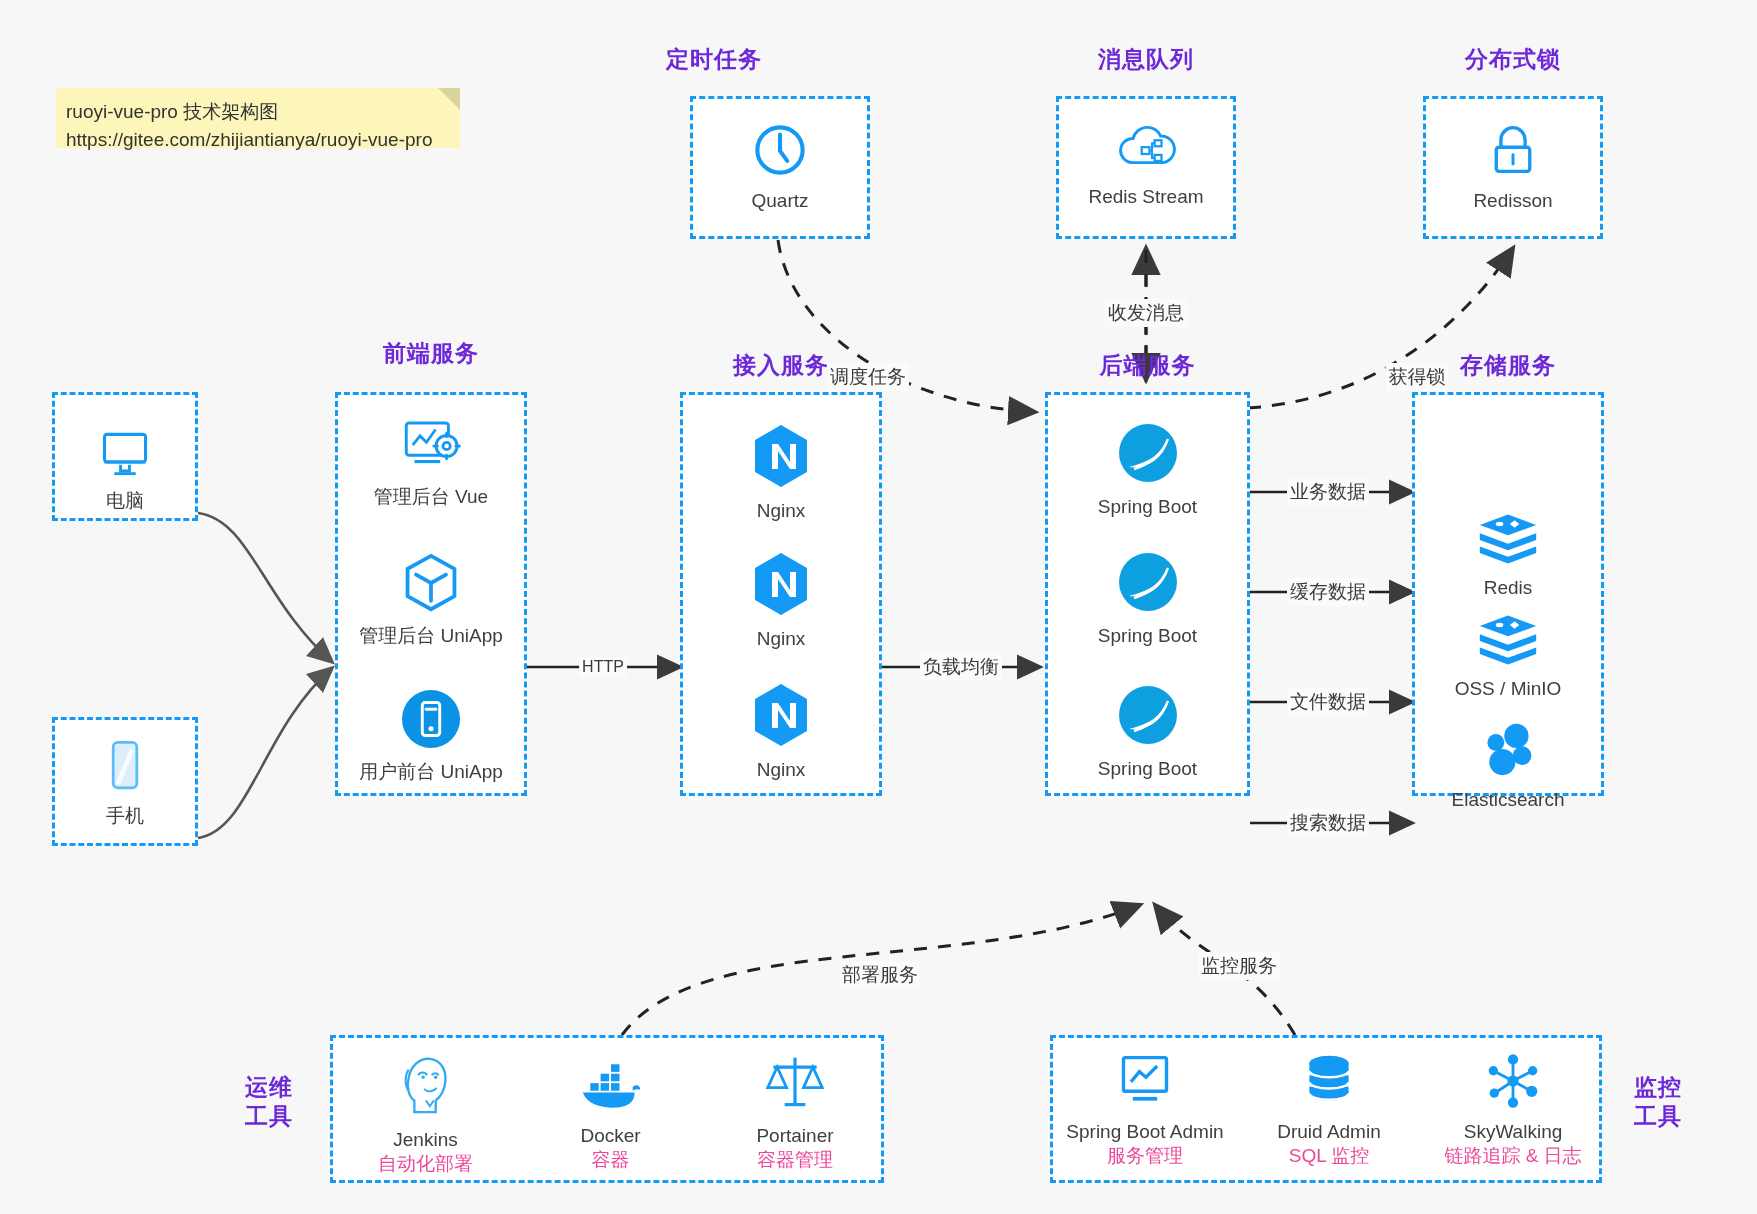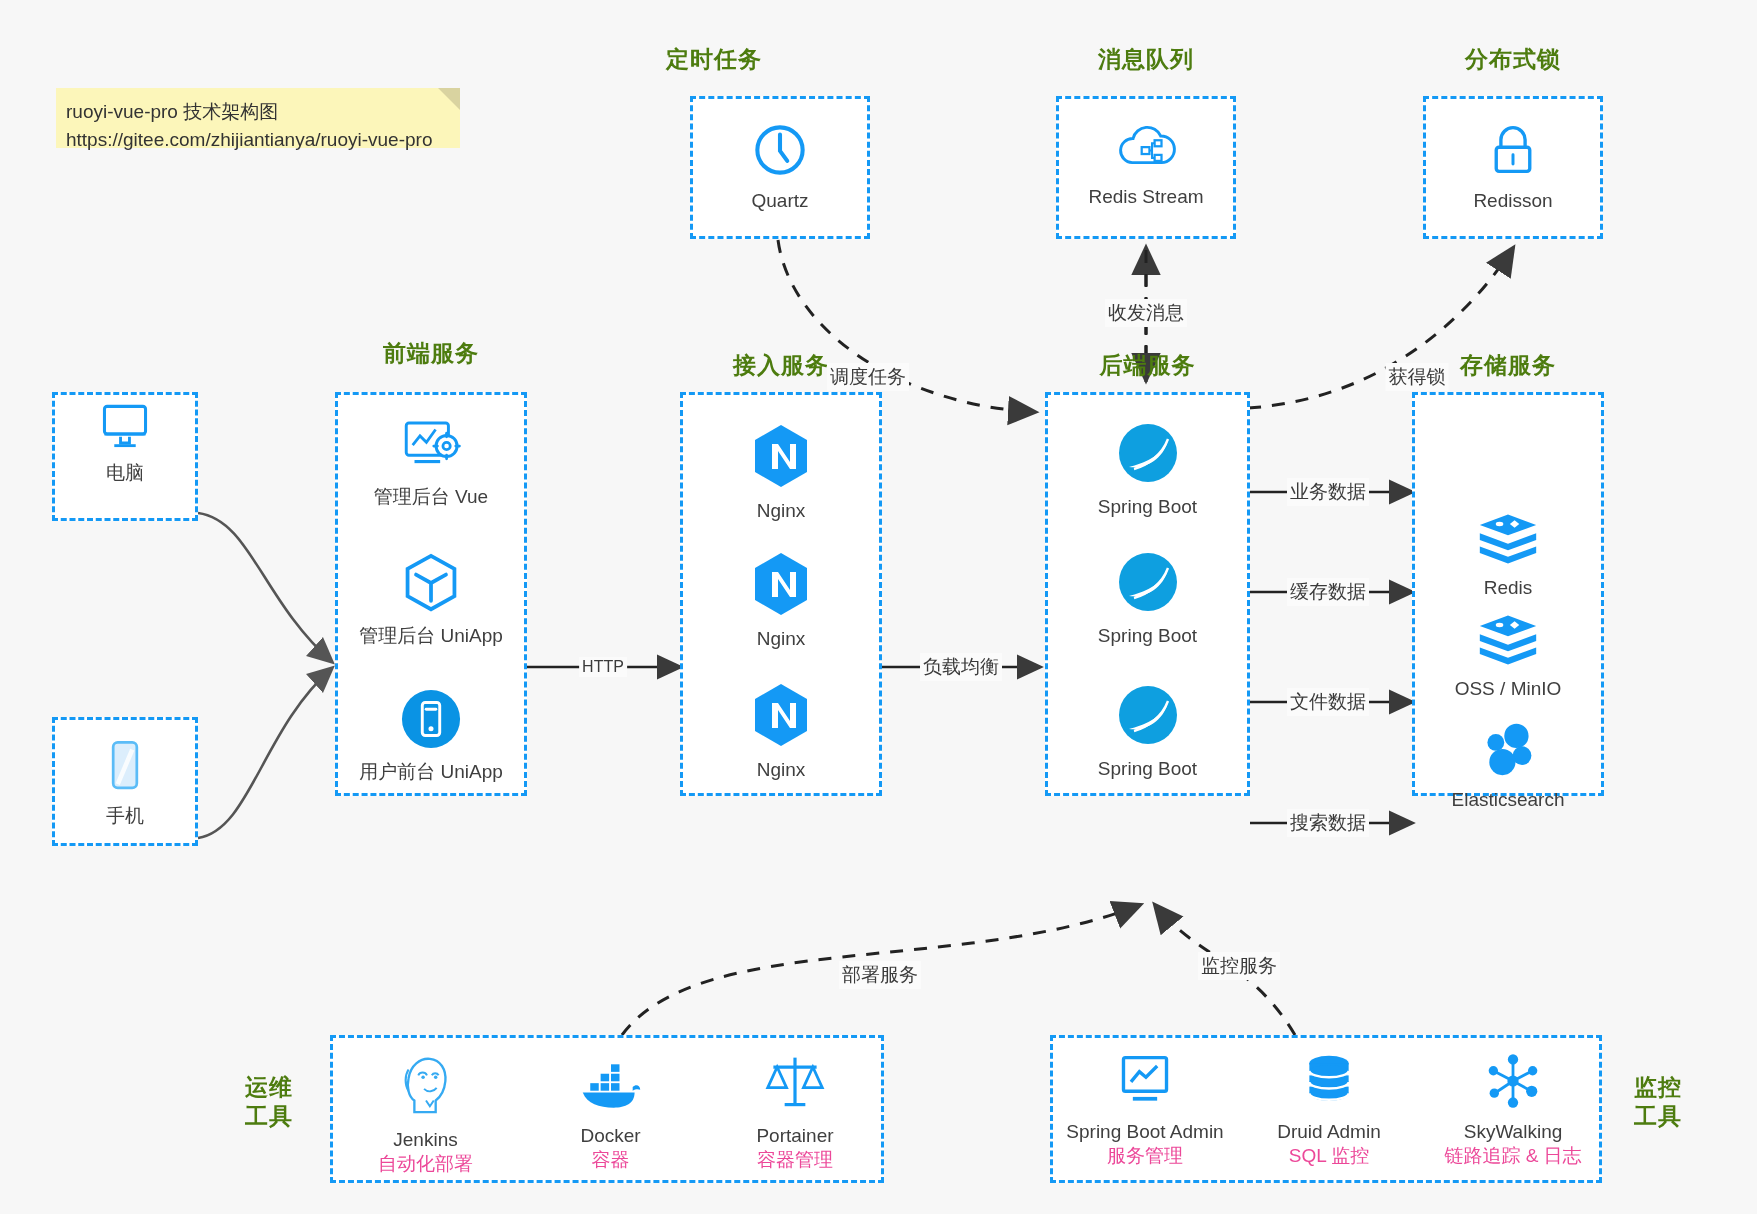--- a/index.html
+++ b/index.html
@@ -18,21 +18,21 @@
 
   
   .gbox {
     position: absolute;
     border: 3px dashed #1499f5;
     background: #ffffff;
     box-sizing: border-box;
   }
   .gtitle {
     position: absolute;
-    color: #4d7c0f;
+    color: #6d28d9;
     font-weight: bold;
     font-size: 23px;
     letter-spacing: 1px;
     text-align: center;
     white-space: nowrap;
   }
   .gtitle.side { line-height: 1.28; }
 
   
   .node {
@@ -164,21 +164,21 @@
           <path d="M16 28 L16 20 a13 13 0 0 1 26 0 L42 28" fill="none" stroke="#1499f5" stroke-width="3.6"></path>
           <rect x="11" y="28" width="36" height="26" rx="3" fill="none" stroke="#1499f5" stroke-width="3.6"></rect>
           <path d="M29 36 L29 46" stroke="#1499f5" stroke-width="3.2" stroke-linecap="round"></path>
         </svg>
       </span>
       <div class="cap">Redisson</div>
     </div>
   </div>
 
   <div class="gbox" style="left:52px; top:392px; width:146px; height:129px;">
-    <div class="node" style="top:6px;">
+    <div class="node" style="top:34px;">
       <span class="ico">
         <svg width="58" height="50" viewBox="0 0 64 56">
           <rect x="9" y="6" width="46" height="31" rx="3" fill="none" stroke="#1499f5" stroke-width="3.4"></rect>
           <path d="M9 37 L55 37" stroke="#1499f5" stroke-width="3.4"></path>
           <path d="M27 40 L27 47 L37 47 L37 40" fill="none" stroke="#1499f5" stroke-width="3.2"></path>
           <path d="M20 50 L44 50" stroke="#1499f5" stroke-width="3.2"></path>
         </svg>
       </span>
       <div class="cap">电脑</div>
     </div>

